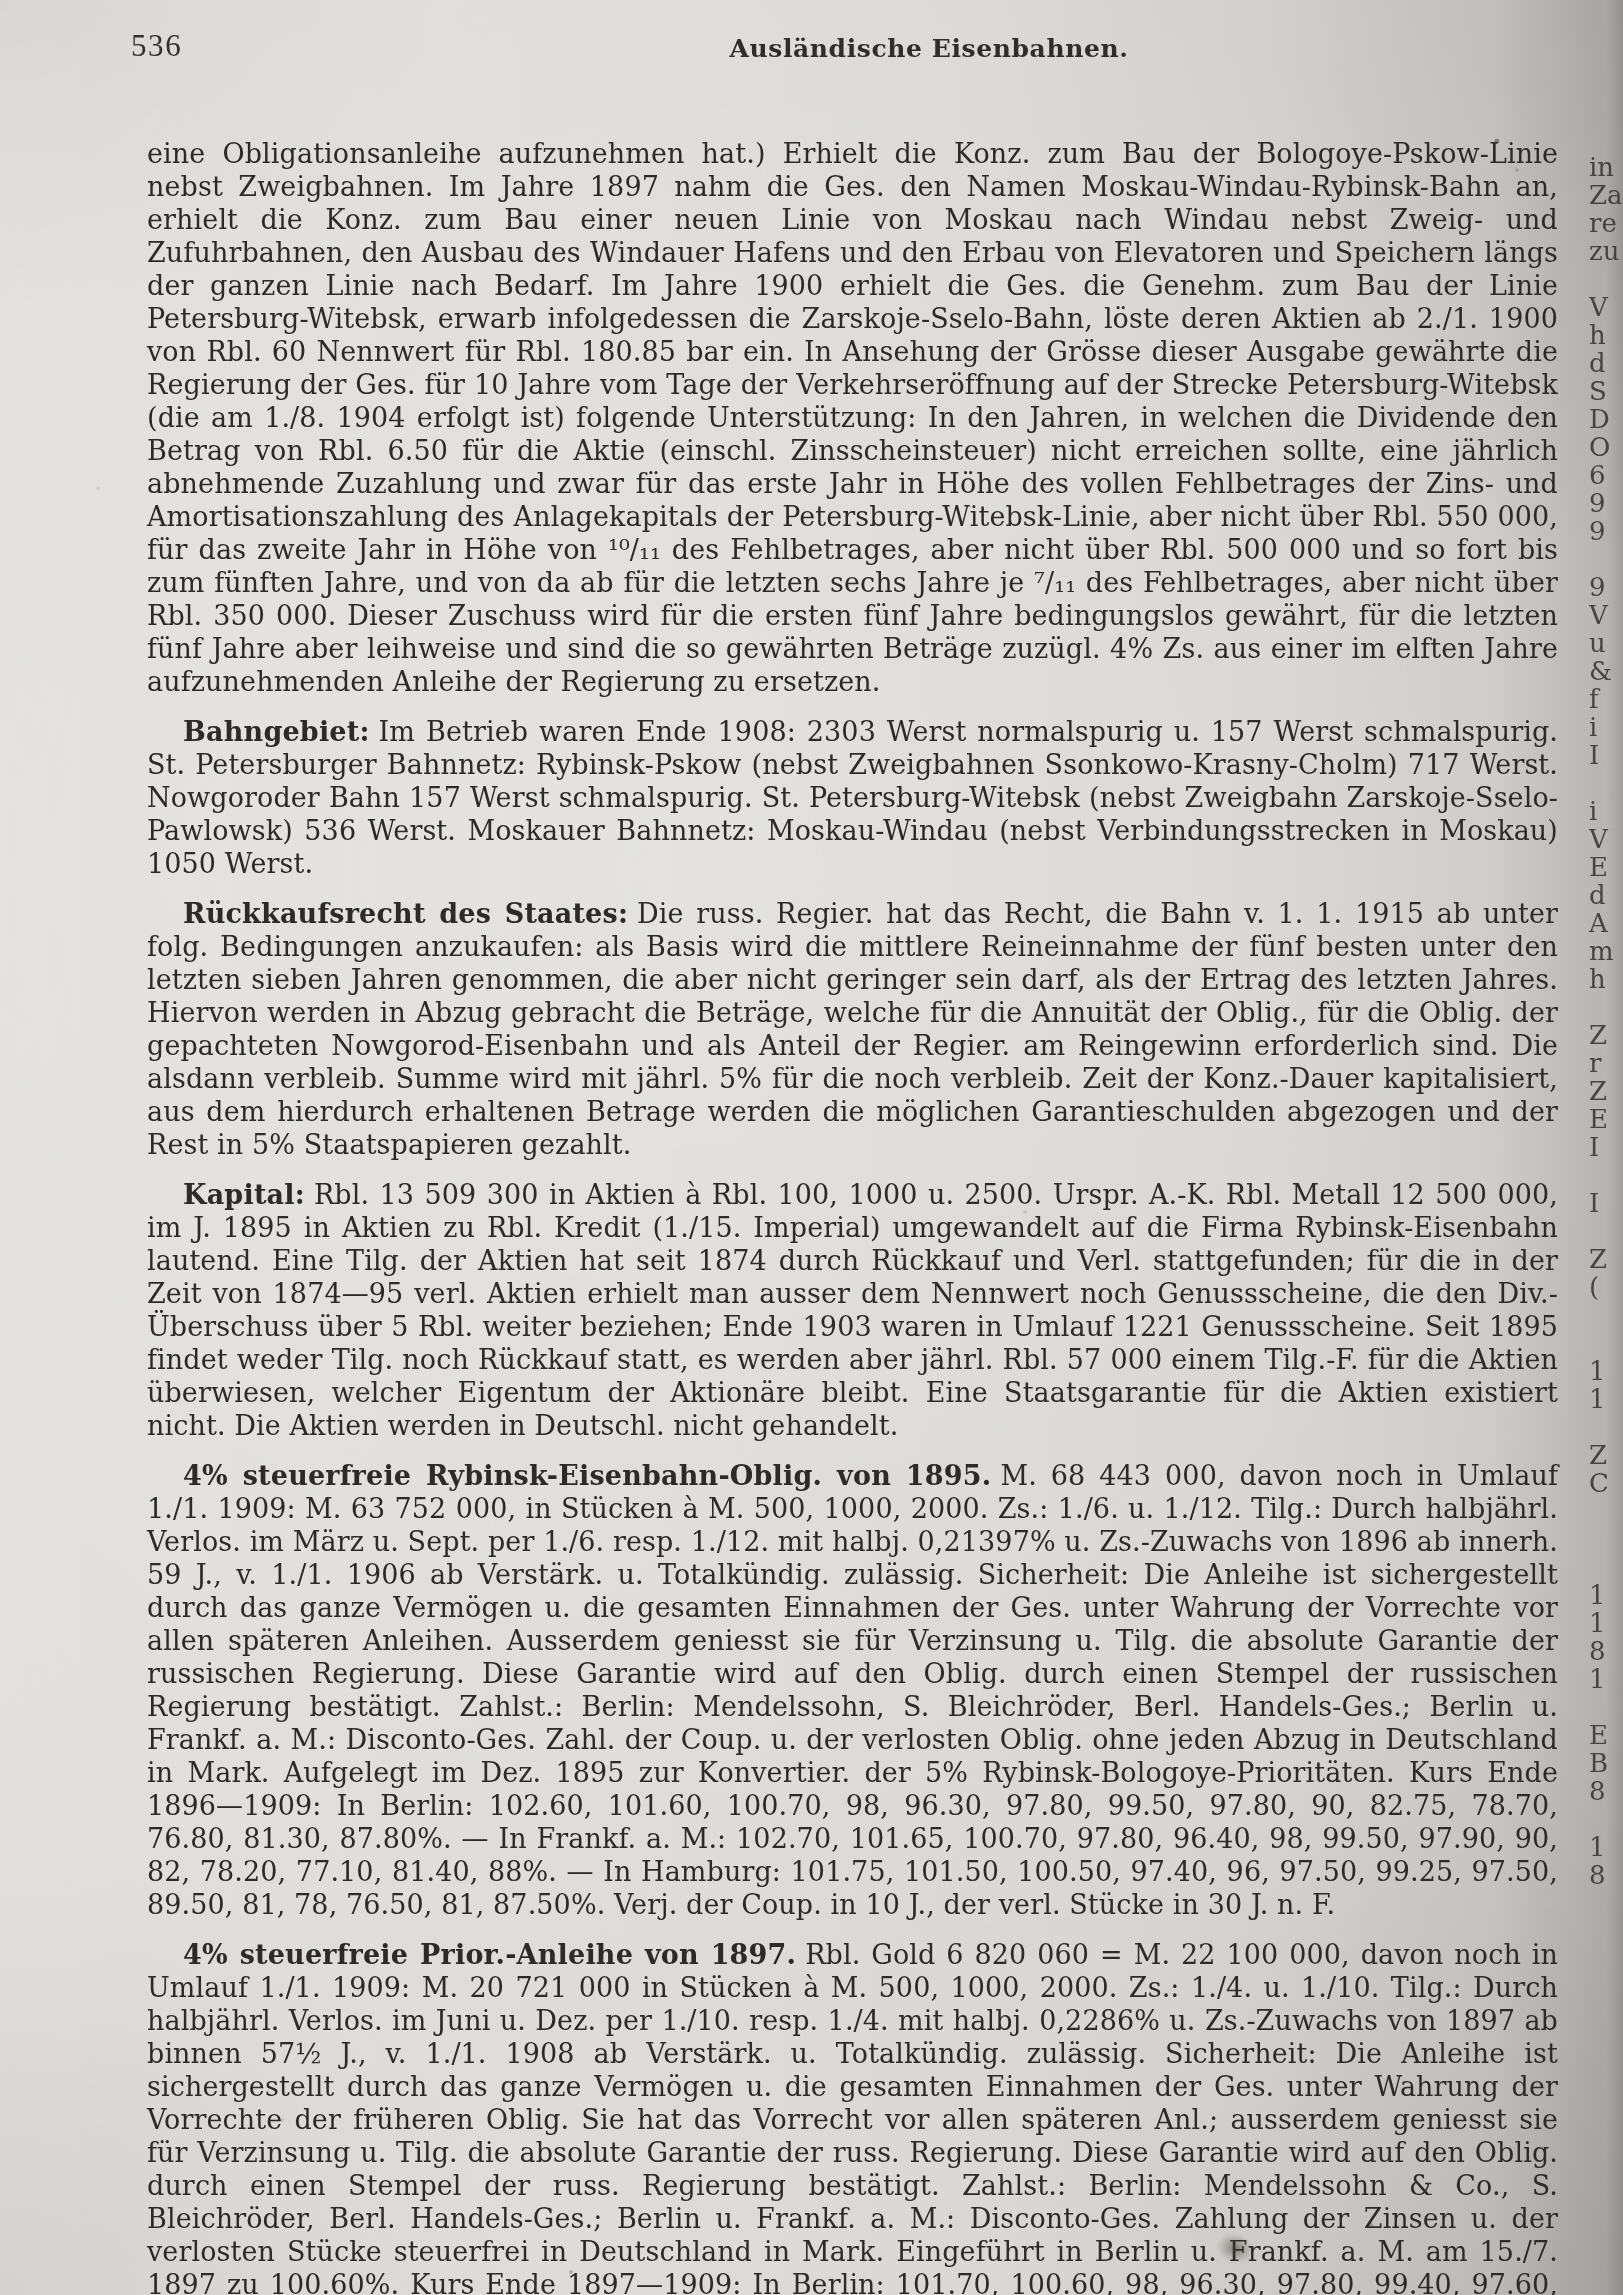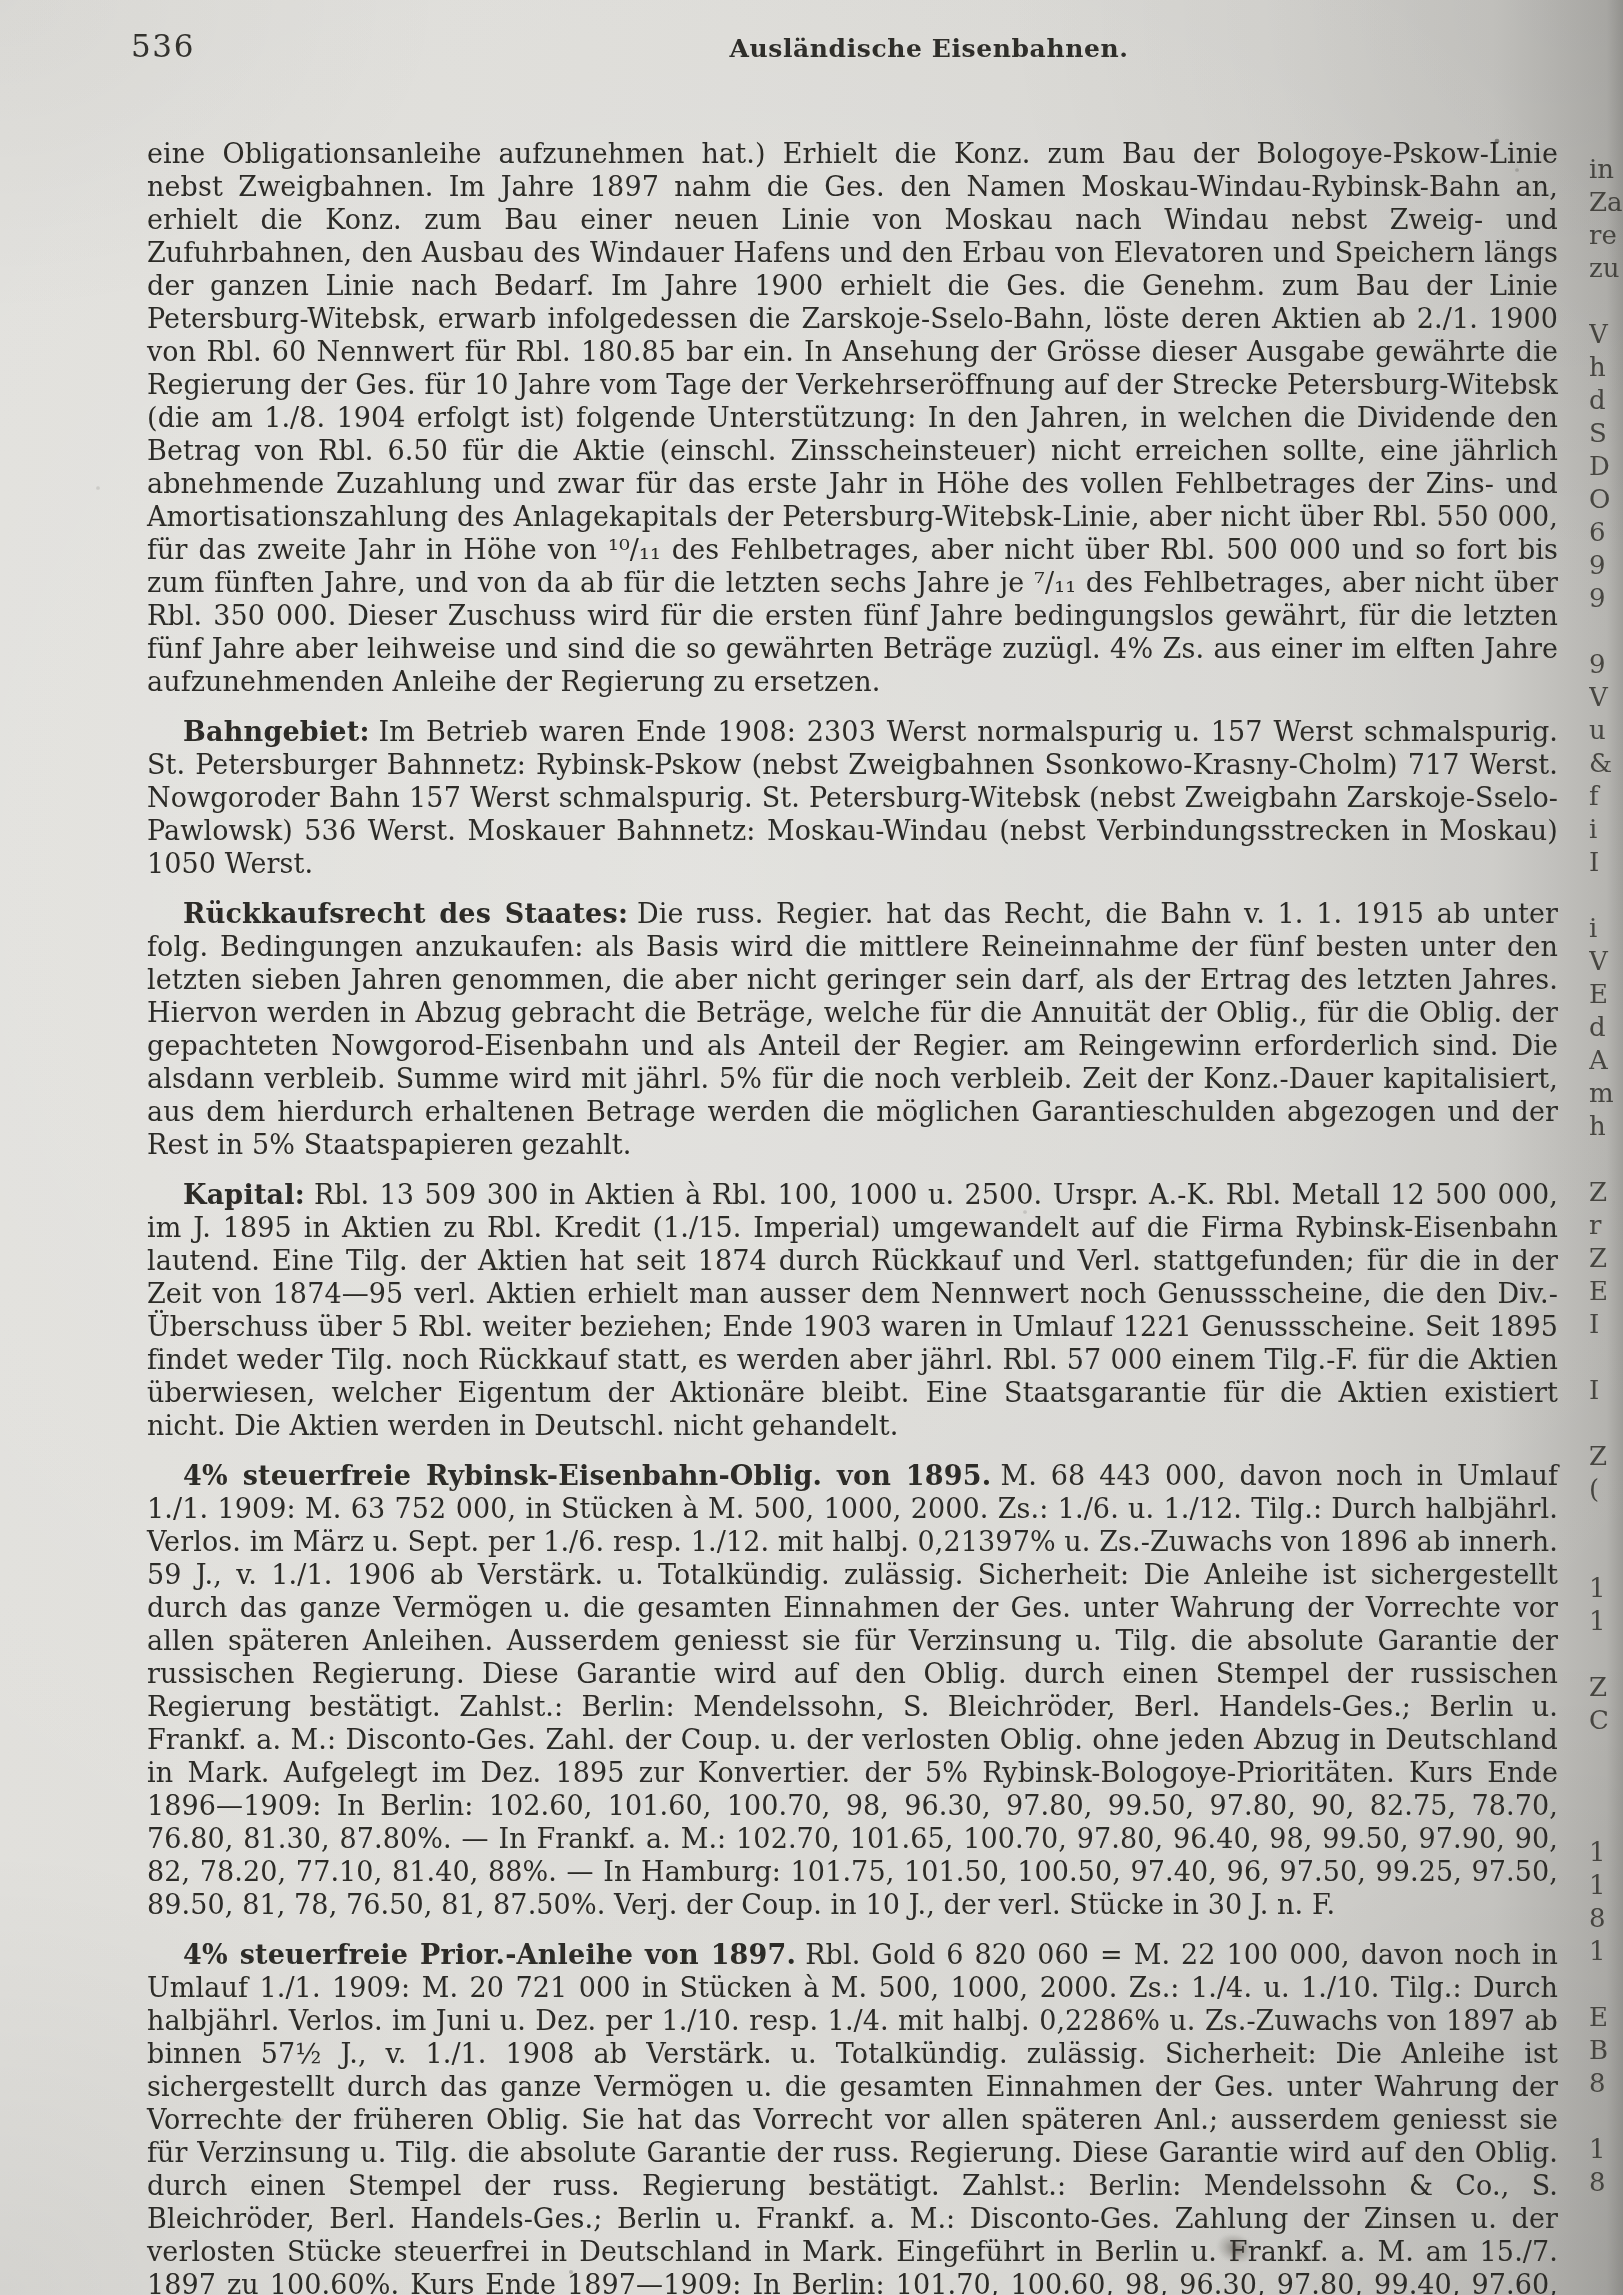--- a/index.html
+++ b/index.html
@@ -31,20 +31,21 @@
       radial-gradient(45% 28% at 0% 100%, rgba(0,0,0,0.06), transparent 70%),
       radial-gradient(40% 20% at 0% 0%, rgba(0,0,0,0.04), transparent 70%);
   }
   .page-number {
     position: absolute;
     left: 131px;
     top: 28px;
     font-size: 31px;
     letter-spacing: 1.6px;
     color: #33322e;
+    font-family: Liberation Serif, serif;
   }
   .running-header {
     position: absolute;
     left: 929px;
     top: 34px;
     transform: translateX(-50%);
     font-size: 25px;
     font-weight: bold;
     letter-spacing: 0.6px;
     white-space: nowrap;
@@ -74,21 +75,21 @@
     letter-spacing: 0.2px;
     margin-right: 9px;
   }
   
   .bleed {
     position: absolute;
     left: 1589px;
     top: 153px;
     width: 35px;
     font-size: 26px;
-    line-height: 33px;
+    line-height: 28px;
     white-space: pre-line;
     overflow: hidden;
     color: #3a3934;
     opacity: 0.9;
   }
   .smudge {
     position: absolute;
     left: 1216px;
     top: 2234px;
     width: 39px;

